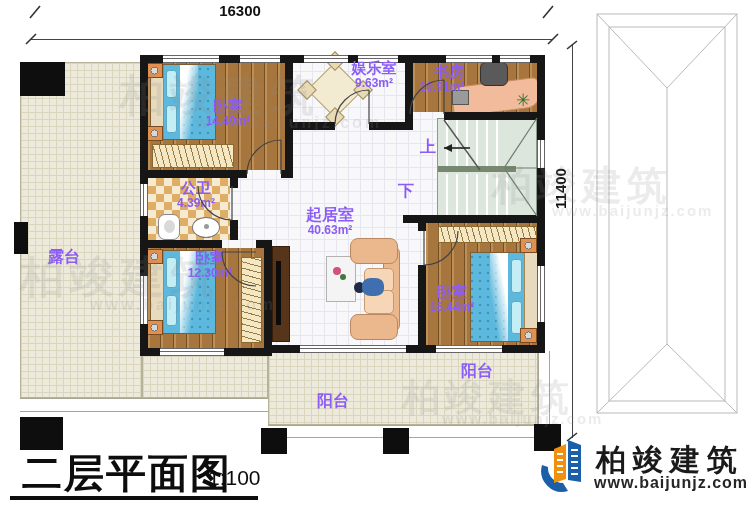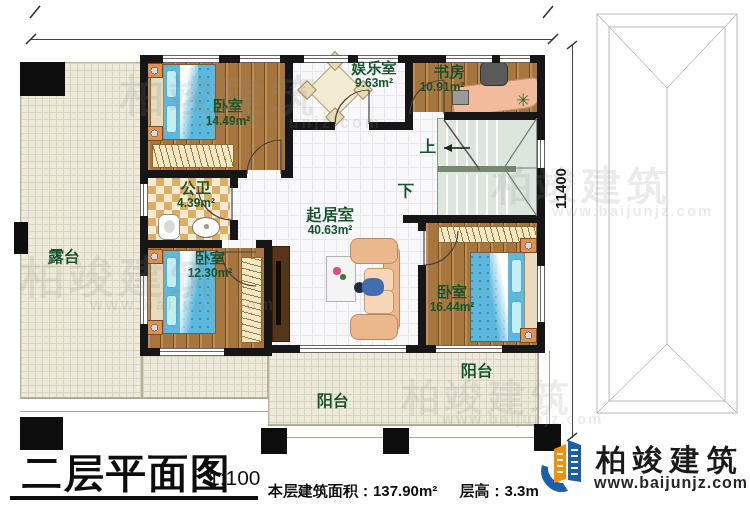--- a/index.html
+++ b/index.html
@@ -24,21 +24,21 @@
   .treads{background-image:repeating-linear-gradient(90deg,transparent 0 8px,#ffffff 8px 10px);}
   
   .wall{background:#161616;}
   .col{background:#0e0e0e;}
   .win-h{background:linear-gradient(to bottom,#666 0 1px,#fff 1px 3.5px,#666 3.5px 4.5px,#fff 4.5px 7px,#666 7px 8px);}
   .win-v{background:linear-gradient(to right,#666 0 1px,#fff 1px 3.5px,#666 3.5px 4.5px,#fff 4.5px 7px,#666 7px 8px);}
   .rail{background:#fff;border-top:1px solid #a9a593;border-bottom:1px solid #a9a593;box-sizing:border-box;}
   .rail-v{background:#fff;border-left:1px solid #a9a593;border-right:1px solid #a9a593;box-sizing:border-box;}
   
   .rlabel{position:absolute;transform:translateX(-50%);text-align:center;font-weight:bold;
-          color:#14532d;line-height:1.12;white-space:nowrap;z-index:30;}
+          color:#8b5cf6;line-height:1.12;white-space:nowrap;z-index:30;}
   .rlabel .nm{font-size:15px;display:block;}
   .rlabel .nm-lg{font-size:16px;display:block;}
   .rlabel .ar{font-size:12px;display:block;}
   .dimtxt{position:absolute;font-size:15px;font-weight:bold;color:#111;z-index:25;}
   .dimline{position:absolute;background:#444;z-index:24;}
   
   .bed{position:absolute;border:1px solid #7d5c32;background:#5cb8dc;box-sizing:border-box;z-index:10;}
   .bed .head{position:absolute;left:0;top:0;bottom:0;width:12px;background:#e7dabd;border-right:1px solid #a08858;}
   .bed .pil{position:absolute;left:15px;width:11px;height:38%;background:#c4eef6;border:1px solid #5fa8c4;border-radius:3px;box-sizing:border-box;}
   .bed .blanket{position:absolute;left:29px;right:0;top:0;bottom:0;
@@ -60,20 +60,21 @@
   .title-rule{position:absolute;background:#0d0d0d;z-index:70;}
   .stats{position:absolute;font-size:15px;font-weight:bold;color:#0d0d0d;z-index:70;white-space:nowrap;}
   .brand-name{position:absolute;font-size:30px;font-weight:bold;color:#1a1a1a;letter-spacing:7px;z-index:70;}
   .brand-url{position:absolute;font-size:16px;font-weight:bold;color:#262626;letter-spacing:1px;z-index:70;}
 </style>
 </head>
 <body>
 
 <div id="stage">
 
+  <div class="dimtxt" style="left:195px;top:2px;width:90px;text-align:center;">16300</div>
   <div class="dimline" style="left:30px;top:39px;width:523px;height:1px;"></div>
   <div class="dimtxt" style="left:530px;top:180px;width:60px;text-align:center;transform:rotate(-90deg);">11400</div>
   <div class="dimline" style="left:572px;top:45px;width:1px;height:393px;"></div>
 
   <div class="abs tile-beige" style="left:20px;top:62px;width:122px;height:336px;"></div>
   <div class="abs tile-beige" style="left:142px;top:356px;width:126px;height:42px;border-top:none;"></div>
   <div class="abs tile-beige" style="left:268px;top:351px;width:270px;height:74px;"></div>
   <div class="abs rail" style="left:20px;top:398px;width:248px;height:14px;z-index:5;"></div>
   <div class="abs rail" style="left:268px;top:425px;width:282px;height:13px;z-index:5;"></div>
   <div class="abs rail-v" style="left:538px;top:351px;width:12px;height:87px;z-index:5;"></div>
@@ -294,25 +295,20 @@
   <div class="wm" style="left:20px;top:248px;font-size:44px;letter-spacing:6px;">柏竣建筑</div>
   <div class="wm" style="left:90px;top:296px;font-size:16px;letter-spacing:3px;">www.baijunjz.com</div>
   <div class="wm" style="left:492px;top:158px;font-size:40px;letter-spacing:5px;">柏竣建筑</div>
   <div class="wm" style="left:552px;top:202px;font-size:15px;letter-spacing:2px;">www.baijunjz.com</div>
   <div class="wm" style="left:402px;top:372px;font-size:38px;letter-spacing:5px;">柏竣建筑</div>
   <div class="wm" style="left:442px;top:410px;font-size:15px;letter-spacing:2px;">www.baijunjz.com</div>
 
   <div class="title-big" style="left:22px;top:446px;">二层平面图</div>
   <div class="title-scale" style="left:208px;top:466px;">1:100</div>
   <div class="title-rule" style="left:10px;top:496px;width:248px;height:4px;"></div>
-  <div class="stats" style="left:268px;top:482px;">
-    <span>本层建筑面积：</span><span>137.90m²</span>
-    <span style="display:inline-block;width:14px;"></span>
-    <span>层高：</span><span>3.3m</span>
-  </div>
 
   <svg class="abs" style="left:536px;top:437px;z-index:70;" width="54" height="56" viewBox="0 0 54 56">
     <path d="M6,28 A21,21 0 0 0 32,54 L27,46 A15,15 0 0 1 12,30 Z" fill="#1b5fa8"></path>
     <polygon points="18,12 30,7 30,42 18,46" fill="#f0900f"></polygon>
     <polygon points="32,3 45,8 45,45 32,43" fill="#1b5fa8"></polygon>
     <g fill="#fff">
       <rect x="21" y="16" width="6" height="2"></rect>
         <rect x="21" y="22" width="6" height="2"></rect>
       <rect x="21" y="28" width="6" height="2"></rect>
         <rect x="21" y="34" width="6" height="2"></rect>

